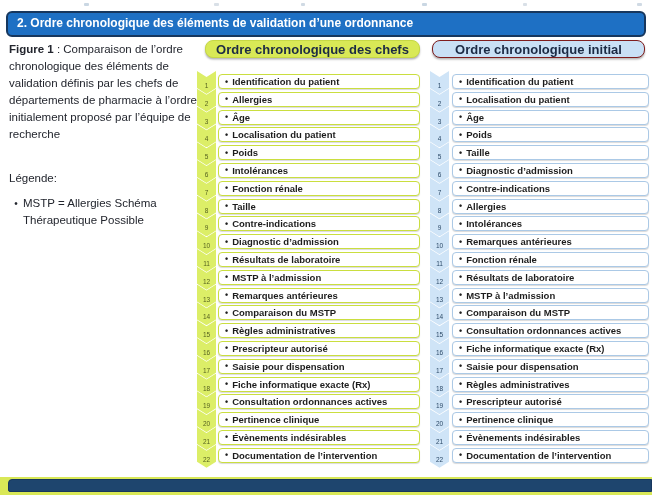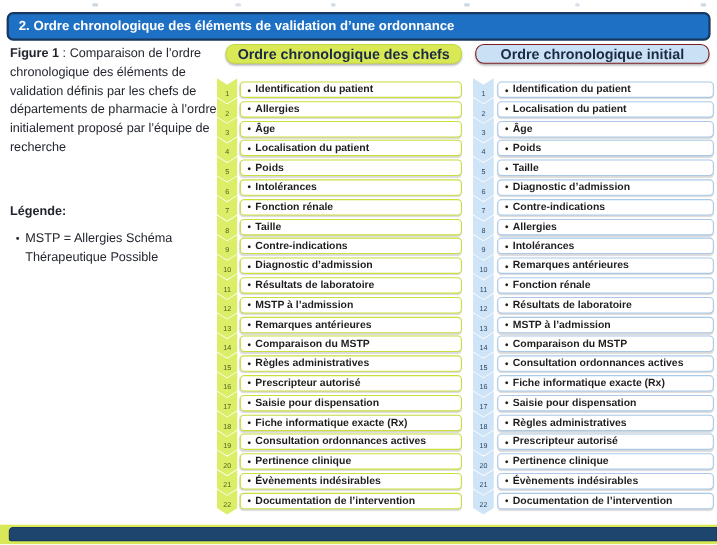--- a/index.html
+++ b/index.html
@@ -18,21 +18,21 @@
     background:#1e70c4; border:2px solid #17375e; border-radius:6px;
     color:#ffffff; font-weight:bold; font-size:12px; line-height:21px;
     padding-left:9px; white-space:nowrap;
   }
 
   .sidebar {
     position:absolute; left:9px; top:41px; width:190px;
     color:#23262e; font-size:11.5px; line-height:17px;
   }
   .figure-label { font-weight:bold; }
-  .legend-title { font-weight:bold; margin-top:41px; }
+  .legend-title { font-weight:normal; margin-top:27px; }
   .legend-item { display:flex; margin-top:8px; }
   .legend-bullet { width:14px; text-align:center; flex:0 0 14px; font-size:10px; }
 
   .col-header {
     position:absolute; top:40px; height:18px; border-radius:8px;
     display:flex; align-items:center; justify-content:center;
     font-weight:bold; font-size:13px; color:#1b2a44;
     box-shadow:0 1.5px 2px rgba(0,0,0,.3);
   }
   .hdr-green { left:205px; width:215px; background:#d9e956; border:1px solid #c6d845; }

